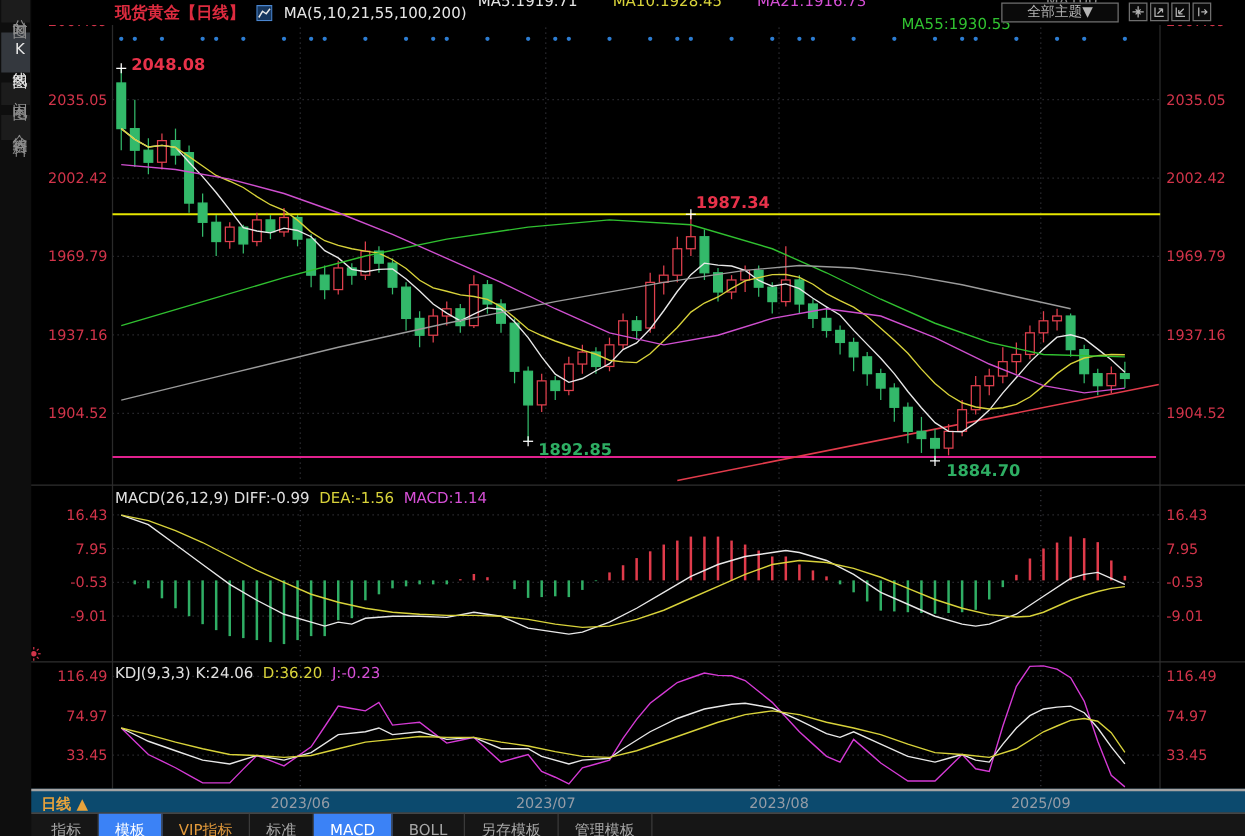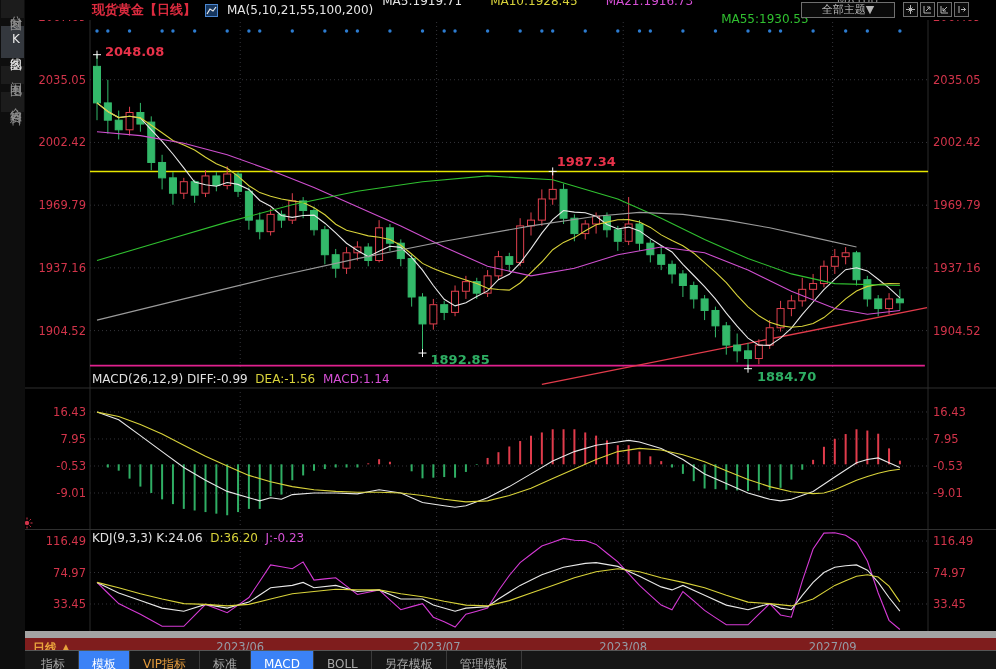--- a/index.html
+++ b/index.html
@@ -18,22 +18,22 @@
   .hdr .params{color:#e5e5e5;}
   .ma-item{font-size:12px;}
   .theme-dd{position:absolute;left:801px;top:2px;width:92px;height:14px;border:1px solid #6f6f6f;
             color:#b5b5b5;font-size:11px;text-align:center;line-height:14px;z-index:6;cursor:pointer;background:#0a0a0a;}
   .hdr-icons{position:absolute;left:903px;top:2px;z-index:6;display:flex;gap:2px;}
   .hdr-icon{width:13px;height:13px;border:1px solid #6f6f6f;background:#0a0a0a;cursor:pointer;}
   
   .panel-hdr{position:absolute;z-index:3;white-space:nowrap;font-size:12px;}
   .w{color:#e0e0e0;} .yl{color:#d8d23a;} .mg{color:#d54fd5;}
   
-  .date-row{position:absolute;left:0;right:0;top:631px;height:18px;background:#7f1d1d;
-            border-top:7px solid #a3a3a3;z-index:4;}
+  .date-row{position:absolute;left:0;right:0;top:631px;height:18px;background:#0c4a6e;
+            border-top:2px solid #a3a3a3;z-index:4;}
   .period{position:absolute;left:33px;top:2px;color:#e8a33c;font-weight:bold;font-size:12px;}
   .month{position:absolute;top:2px;width:60px;text-align:center;color:#959ca6;font-size:11.5px;font-weight:normal;}
   
   .tabbar{position:absolute;left:0;right:0;top:650px;height:19px;background:#161616;
           border-top:1px solid #565656;z-index:4;display:flex;align-items:stretch;padding-left:28px;}
   .btab{padding:4px 13px;line-height:18px;color:#a8a8a8;font-size:12px;border-right:1px solid #3a3a3a;cursor:pointer;}
   .btab.active{background:#3b82f6;color:#fff;}
   .watermark{position:absolute;right:8px;top:597px;z-index:7;font-size:40px;color:#d4d4d4;
              letter-spacing:3px;opacity:.95;}
   svg#chart{position:absolute;left:0;top:0;z-index:1;}
@@ -446,35 +446,35 @@
           <path d="M3 3v7h7M5 8l4-4M9 4v3M9 4H6" fill="none" stroke="#b5b5b5" stroke-width="1"></path>
         </svg></div>
       <div class="hdr-icon"><svg width="13" height="13">
           <path d="M3 3v7h7M9 4 5 8M5 8v-3M5 8h3" fill="none" stroke="#b5b5b5" stroke-width="1"></path>
         </svg></div>
       <div class="hdr-icon"><svg width="13" height="13">
           <path d="M4 3v7M6 6.5h4.5M8.5 4.5l2 2-2 2" fill="none" stroke="#b5b5b5" stroke-width="1"></path>
         </svg></div>
     </div>
 
-  <div class="panel-hdr" style="left:92px;top:372px;">
+  <div class="panel-hdr" style="left:92px;top:391px;">
     <span class="w">MACD(26,12,9) DIFF:-0.99</span>&nbsp;
     <span class="yl">DEA:-1.56</span>&nbsp;
     <span class="mg">MACD:1.14</span>
   </div>
 
   <div class="panel-hdr" style="left:92px;top:531px;">
     <span class="w">KDJ(9,3,3) K:24.06</span>&nbsp;
     <span class="yl">D:36.20</span>&nbsp;
     <span class="mg">J:-0.23</span>
   </div>
 
   <div class="date-row">
     <span class="period">日线 ▲</span>
-    <span id="months"><span class="month" style="left: 210.22px;">2023/06</span><span class="month" style="left: 406.605px;">2023/07</span><span class="month" style="left: 593.225px;">2023/08</span><span class="month" style="left: 802.63px;">2027/09</span></span>
+    <span id="months"><span class="month" style="left: 210.22px;">2023/06</span><span class="month" style="left: 406.605px;">2023/07</span><span class="month" style="left: 593.225px;">2023/08</span><span class="month" style="left: 802.63px;">2025/09</span></span>
   </div>
 
   <div class="tabbar" id="tabbar">
       <div class="btab">指标</div>
       <div class="btab active">模板</div>
       <div class="btab" style="color: rgb(227, 154, 59);">VIP指标</div>
       <div class="btab">标准</div>
       <div class="btab active">MACD</div>
       <div class="btab">BOLL</div>
       <div class="btab">另存模板</div>

